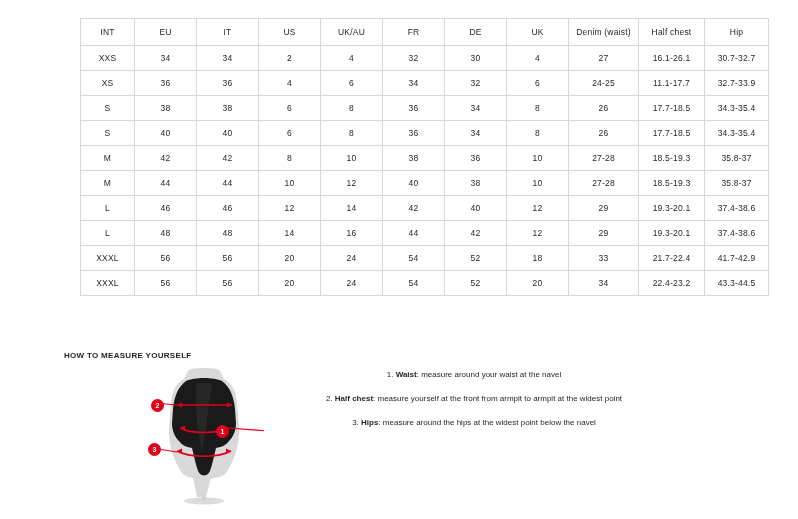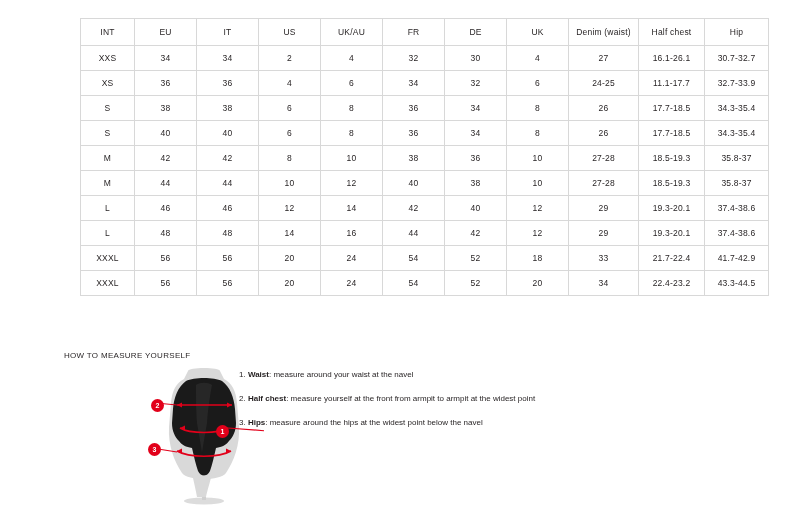--- a/index.html
+++ b/index.html
@@ -54,21 +54,21 @@
   col.c-denim { width: 70px; }
   col.c-chest { width: 66px; }
   col.c-hip   { width: 64px; }
 
   
   .measure-title {
     position: absolute;
     left: 64px;
     top: 351px;
     font-size: 8px;
-    font-weight: normal;
+    font-weight: bold;
     letter-spacing: .3px;
     color: #231f20;
   }
   .measure-block {
     position: absolute;
     left: 64px;
     top: 365px;
     width: 670px;
     height: 140px;
   }
@@ -83,20 +83,21 @@
     position: absolute;
     left: 175px;
     top: 4px;
     width: 470px;
   }
   .note {
     font-size: 8px;
     line-height: 11px;
     margin-bottom: 13px;
     color: #231f20;
+    text-align: center;
   }
   .note b { font-weight: bold; }
 
   .bullet {
     position: absolute;
     width: 13px;
     height: 13px;
     border-radius: 50%;
     background: #e2001a;
     color: #ffffff;

